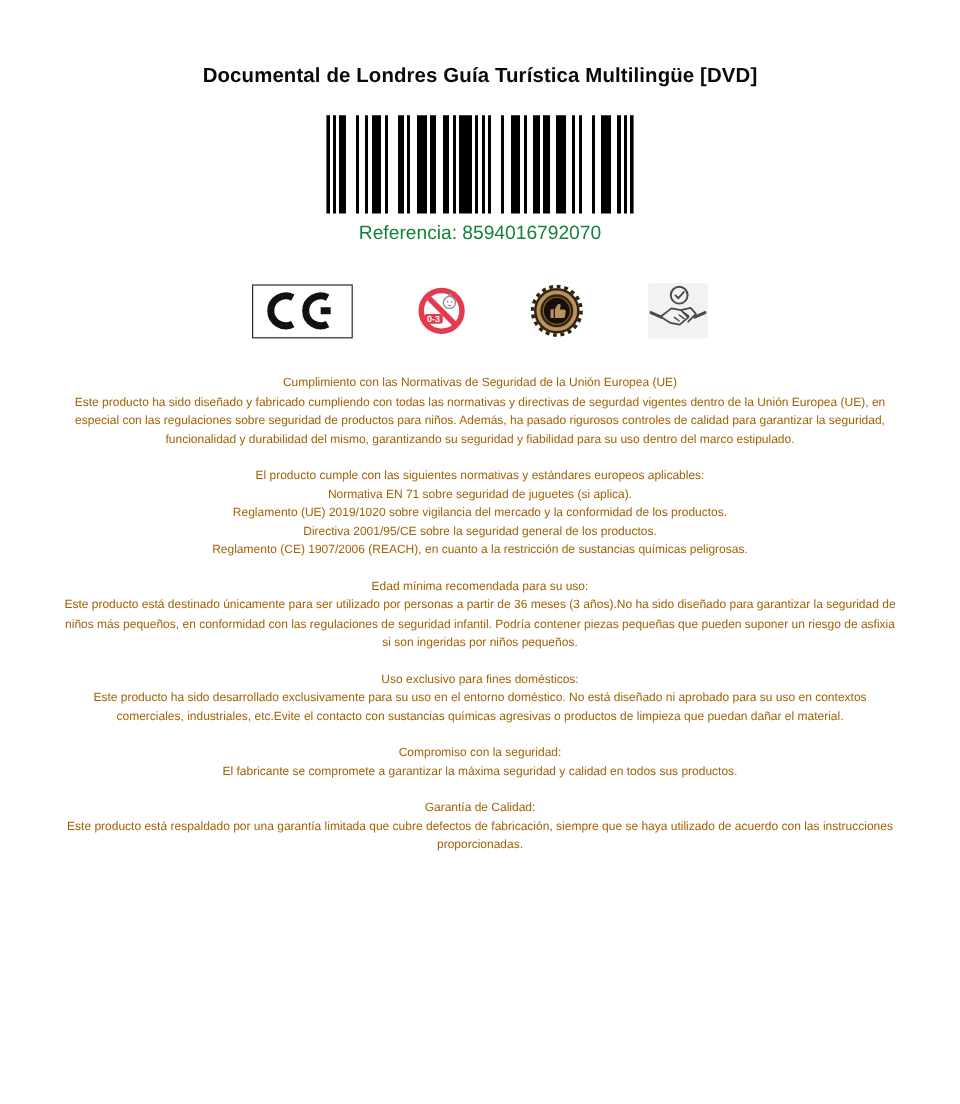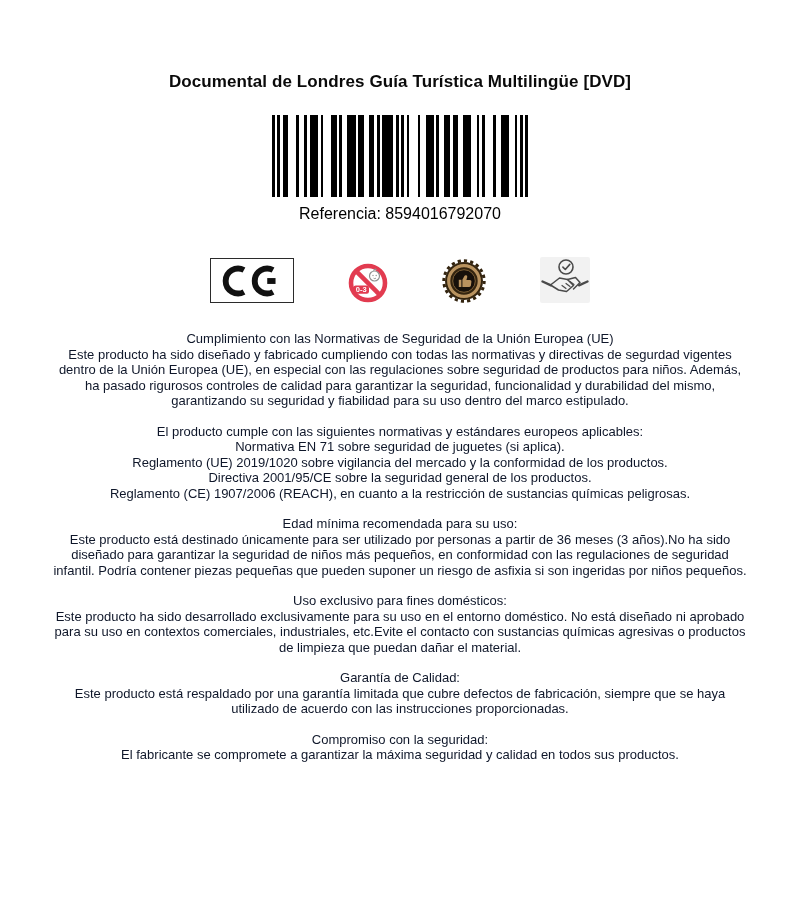--- a/index.html
+++ b/index.html
@@ -1,35 +1,35 @@
 <!DOCTYPE html>
 <html style="--warning-red: #e23b50; --badge-gold: #b9935f; --badge-dark: #33240f; --handshake-gray: #4a4a4a; --handshake-bg: #f2f2f2;"><head>
 <meta charset="utf-8">
 <style>
   html, body { margin: 0; padding: 0; background: #ffffff; }
   body {
     width: 800px; min-height: 920px;
     font-family: "Liberation Sans", sans-serif;
     color: #000;
   }
-  .page { width: 800px; box-sizing: border-box; padding-top: 72px; text-align: center; }
+  .page { width: 800px; box-sizing: border-box; padding-top: 53px; text-align: center; }
 
   .title {
     font-size: 17px; font-weight: bold; margin: 0;
     color: #0a0a0a; letter-spacing: 0.1px;
   }
 
   .barcode-wrap { width: 256px; height: 82px; margin: 23px auto 0; }
   .barcode-wrap svg { display: block; width: 100%; height: 100%; }
 
-  .reference { font-size: 16px; margin-top: 8px; color: #000000; }
+  .reference { font-size: 16px; margin-top: 8px; color: #15803d; }
 
   .icons-row {
     margin-top: 30px; height: 50px;
-    display: flex; justify-content: center; align-items: flex-end; gap: 54px;
+    display: flex; justify-content: center; align-items: center; gap: 54px;
   }
   .icon-box { flex: 0 0 auto; display: flex; align-items: center; justify-content: center; }
 
   .ce-box {
     width: 84px; height: 45px; box-sizing: border-box;
     border: 1.5px solid #2b2b2b; background: #fff;
   }
   .ce-box svg { width: 70px; height: 36px; }
   .ce-stroke { stroke: #111; stroke-width: 8.5; fill: none; }
 
@@ -48,21 +48,21 @@
   .badge-thumb { fill: var(--badge-gold); }
 
   .handshake-box {
     width: 50px; height: 46px; background: var(--handshake-bg); border-radius: 2px;
   }
   .handshake-box svg { width: 50px; height: 46px; }
   .shake { stroke: var(--handshake-gray); fill: none; stroke-linecap: round; stroke-linejoin: round; }
 
   .content {
     width: 694px; margin: 28px auto 0;
-    font-size: 13px; line-height: 15.5px; color: #0f172a; text-align: center;
+    font-size: 10px; line-height: 15.5px; color: #a16207; text-align: center;
   }
   .content p { margin: 0 0 15px; white-space: pre-line; }
 </style>
 </head>
 <body>
 
 <div class="page">
 
   <h1 class="title">Documental de Londres Guía Turística Multilingüe [DVD]</h1>
 
@@ -157,19 +157,19 @@
 Este producto ha sido diseñado y fabricado cumpliendo con todas las normativas y directivas de segurdad vigentes dentro de la Unión Europea (UE), en especial con las regulaciones sobre seguridad de productos para niños. Además, ha pasado rigurosos controles de calidad para garantizar la seguridad, funcionalidad y durabilidad del mismo, garantizando su seguridad y fiabilidad para su uso dentro del marco estipulado.</p>
     <p>El producto cumple con las siguientes normativas y estándares europeos aplicables:
 Normativa EN 71 sobre seguridad de juguetes (si aplica).
 Reglamento (UE) 2019/1020 sobre vigilancia del mercado y la conformidad de los productos.
 Directiva 2001/95/CE sobre la seguridad general de los productos.
 Reglamento (CE) 1907/2006 (REACH), en cuanto a la restricción de sustancias químicas peligrosas.</p>
     <p>Edad mínima recomendada para su uso:
 Este producto está destinado únicamente para ser utilizado por personas a partir de 36 meses (3 años).No ha sido diseñado para garantizar la seguridad de niños más pequeños, en conformidad con las regulaciones de seguridad infantil. Podría contener piezas pequeñas que pueden suponer un riesgo de asfixia si son ingeridas por niños pequeños.</p>
     <p>Uso exclusivo para fines domésticos:
 Este producto ha sido desarrollado exclusivamente para su uso en el entorno doméstico. No está diseñado ni aprobado para su uso en contextos comerciales, industriales, etc.Evite el contacto con sustancias químicas agresivas o productos de limpieza que puedan dañar el material.</p>
+    <p>Compromiso con la seguridad:
+El fabricante se compromete a garantizar la máxima seguridad y calidad en todos sus productos.</p>
     <p>Garantía de Calidad:
 Este producto está respaldado por una garantía limitada que cubre defectos de fabricación, siempre que se haya utilizado de acuerdo con las instrucciones proporcionadas.</p>
-    <p>Compromiso con la seguridad:
-El fabricante se compromete a garantizar la máxima seguridad y calidad en todos sus productos.</p>
   </div>
 
 </div>
 
 </body></html>

